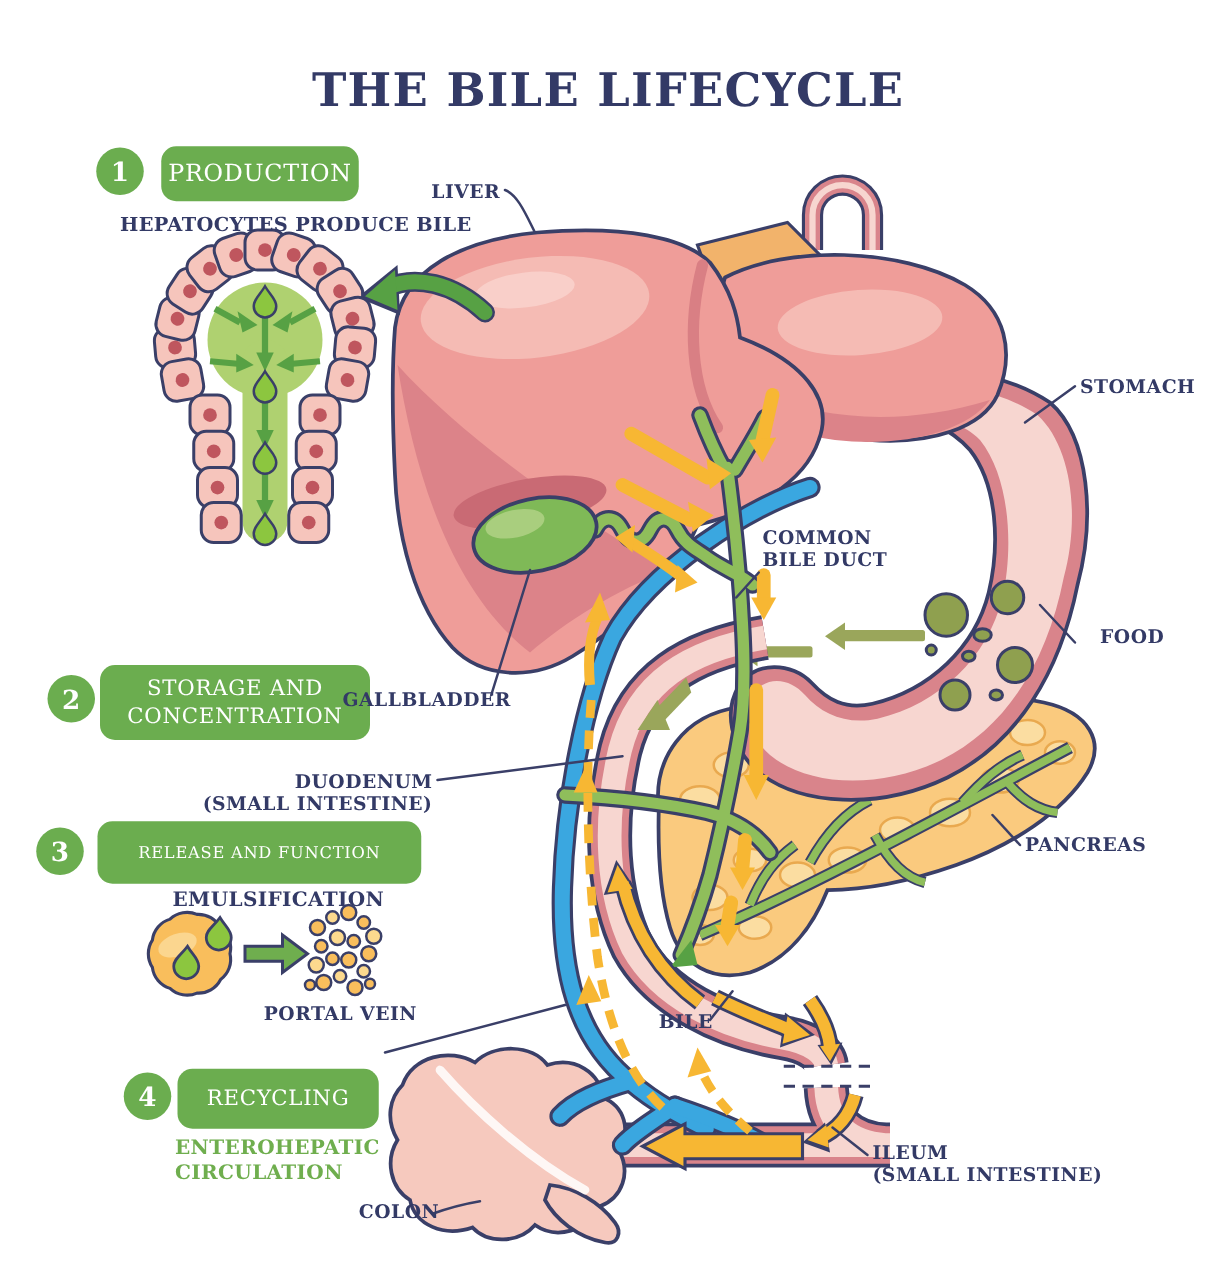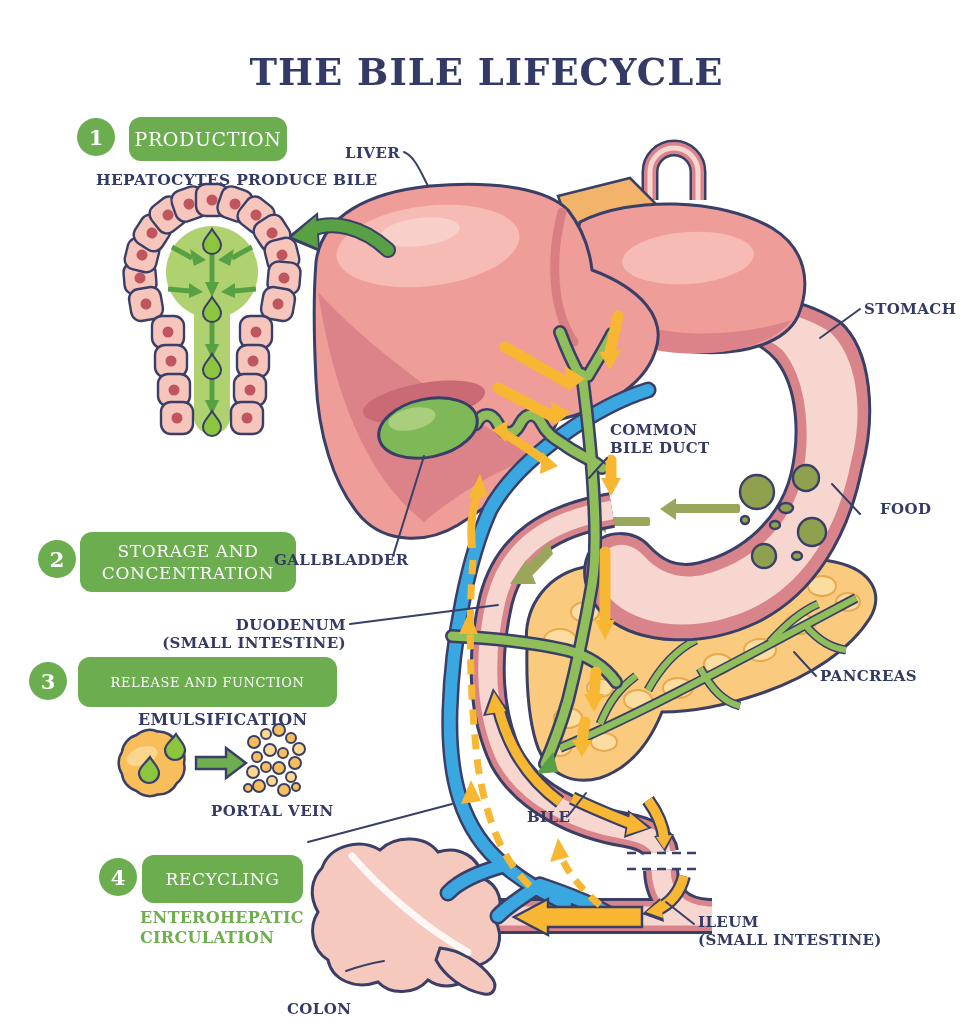--- a/index.html
+++ b/index.html
@@ -368,15 +368,15 @@
   <div>DUODENUM</div>
   <div>(SMALL INTESTINE)</div>
 </div>
 <div class="label" style="left:820px;top:667px;">PANCREAS</div>
 <div class="label" style="left:527px;top:808px;">BILE</div>
 <div class="label" style="left:199px;top:802px;margin-left:12px;">PORTAL VEIN</div>
 <div class="label" style="left:698px;top:913px;">
   <div>ILEUM</div>
   <div>(SMALL INTESTINE)</div>
 </div>
-<div class="label" style="left:287px;top:960px;margin-top:40px;">COLON</div>
+<div class="label" style="left:287px;top:960px;">COLON</div>
 
 </div>
 
 </body></html>

